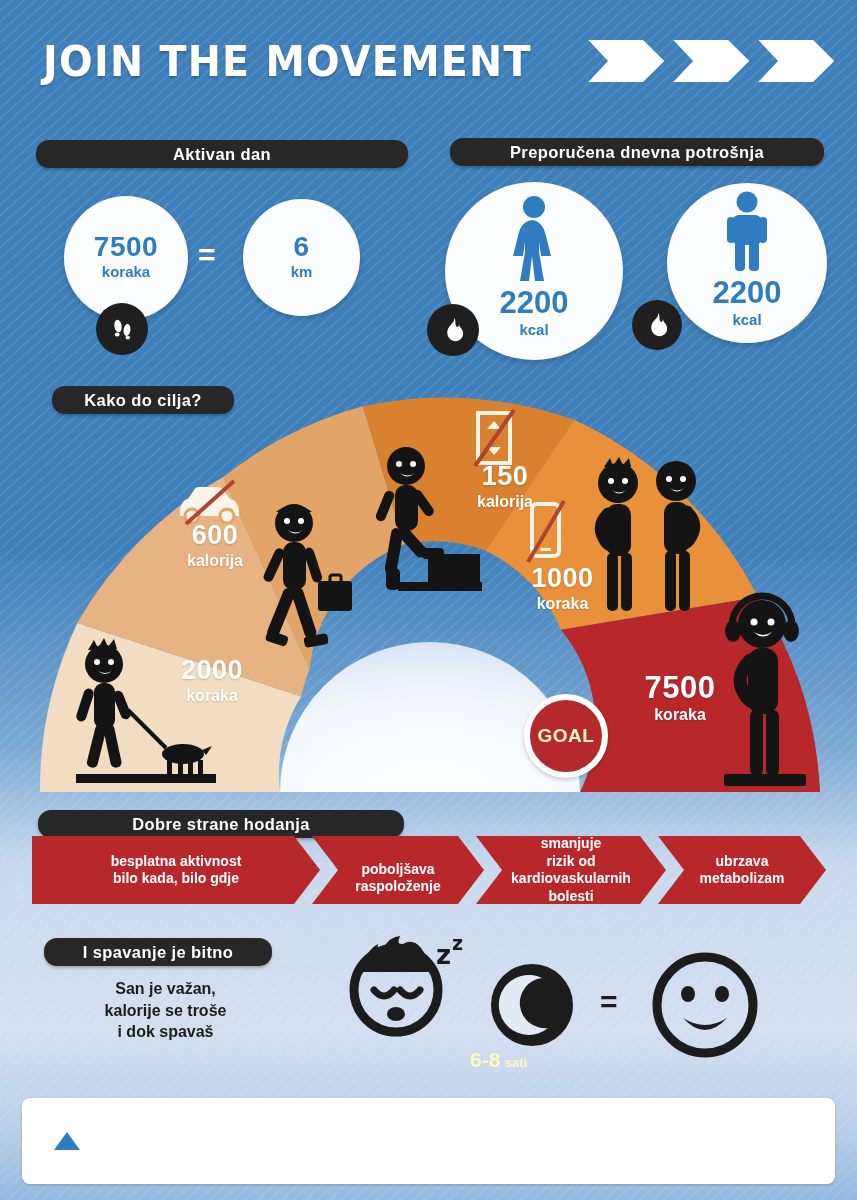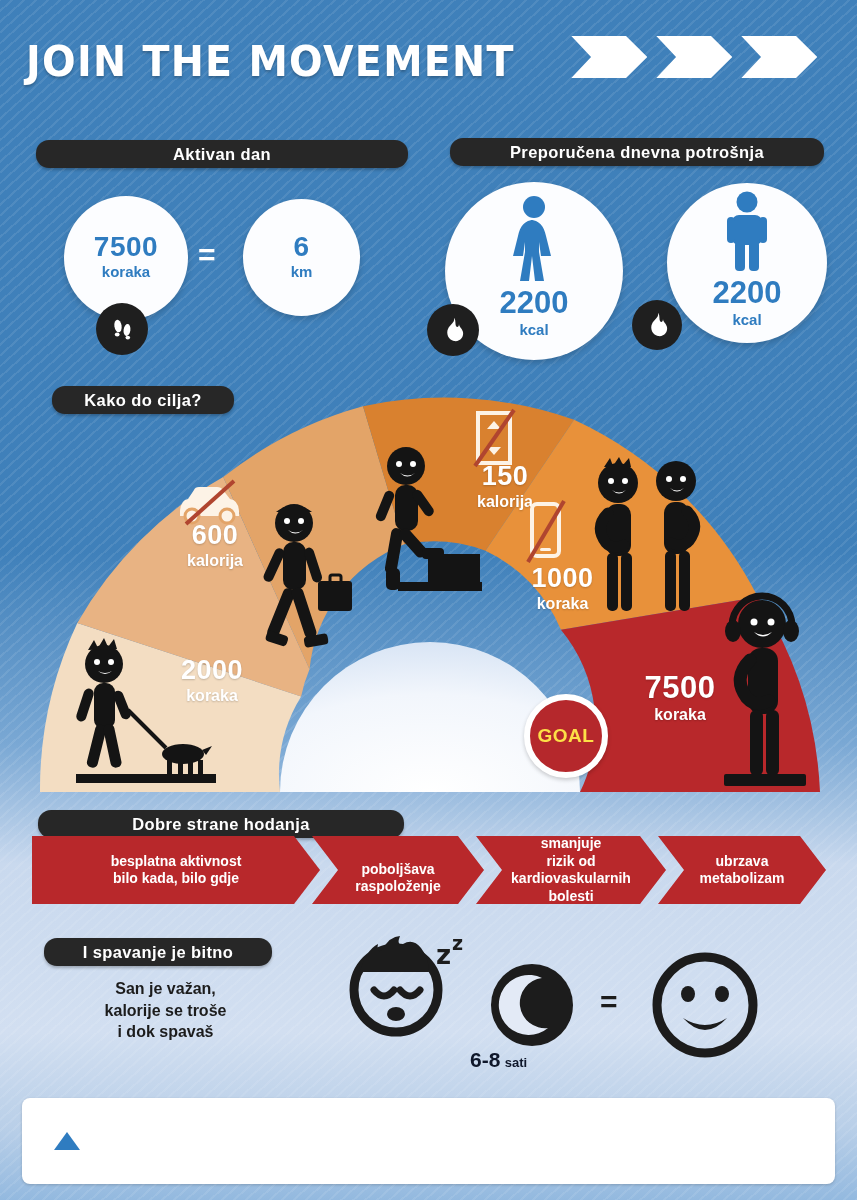--- a/index.html
+++ b/index.html
@@ -26,21 +26,21 @@
       -42deg,
       rgba(255,255,255,0.085) 0px,
       rgba(255,255,255,0.085) 2px,
       rgba(255,255,255,0) 2px,
       rgba(255,255,255,0) 8px);
     pointer-events: none;
   }
   .layer { position: absolute; inset: 0; z-index: 3; }
 
   
-  .header { position: absolute; left: 26px; top: 36px; display: flex; }
+  .header { position: absolute; left: 43px; top: 36px; display: flex; align-items: center; }
   .header h1 {
     font-family: "DejaVu Sans", sans-serif;
     font-size: 43px;
     font-weight: 700;
     letter-spacing: 1.4px;
     color: #ffffff;
     text-shadow: 0 2px 3px rgba(0,0,0,0.25);
     transform: scaleX(0.92);
     transform-origin: left center;
     white-space: nowrap;
@@ -97,21 +97,21 @@
   .fanlbl .u { font-size: 16px; font-weight: 700; line-height: 1.5; }
 
   .goal {
     position: absolute;
     left: 524px; top: 694px;
     width: 84px; height: 84px;
     border-radius: 50%;
     background: #b5282c;
     border: 6px solid #ffffff;
     display: flex; align-items: center; justify-content: center;
-    color: #fde047; font-size: 19px; font-weight: 700; letter-spacing: .5px;
+    color: #fef9c3; font-size: 19px; font-weight: 700; letter-spacing: .5px;
     box-shadow: 0 2px 4px rgba(0,0,0,0.2);
     z-index: 6;
   }
 
   
   .arrowrow { position: absolute; left: 32px; top: 836px; width: 794px; height: 68px; display: flex; }
   .arr {
     position: relative;
     background: #b8282b;
     color: #ffffff;
@@ -124,21 +124,21 @@
   .arr.first { clip-path: polygon(0 0, calc(100% - 26px) 0, 100% 50%, calc(100% - 26px) 100%, 0 100%); }
   .arr.mid   { clip-path: polygon(0 0, calc(100% - 26px) 0, 100% 50%, calc(100% - 26px) 100%, 0 100%, 26px 50%); }
   .arr.last  { clip-path: polygon(0 0, calc(100% - 26px) 0, 100% 50%, calc(100% - 26px) 100%, 0 100%, 26px 50%); }
 
   
   .sleeptext {
     position: absolute; left: 58px; top: 978px; width: 215px;
     text-align: center; color: #1c1c1c;
     font-size: 16px; font-weight: 700; line-height: 1.35;
   }
-  .hours { position: absolute; left: 470px; top: 1048px; color: #0f172a; font-weight: 700; }
+  .hours { position: absolute; left: 470px; top: 1048px; color: #fef9c3; font-weight: 700; }
   .hours .h { font-size: 21px; }
   .hours .s { font-size: 13px; }
   .eqdark { position: absolute; left: 600px; top: 985px; color: #1c1c1c; font-size: 30px; font-weight: 700; }
 
   
   .footer {
     position: absolute; left: 22px; top: 1098px;
     width: 813px; height: 86px;
     background: #ffffff;
     border-radius: 8px;

